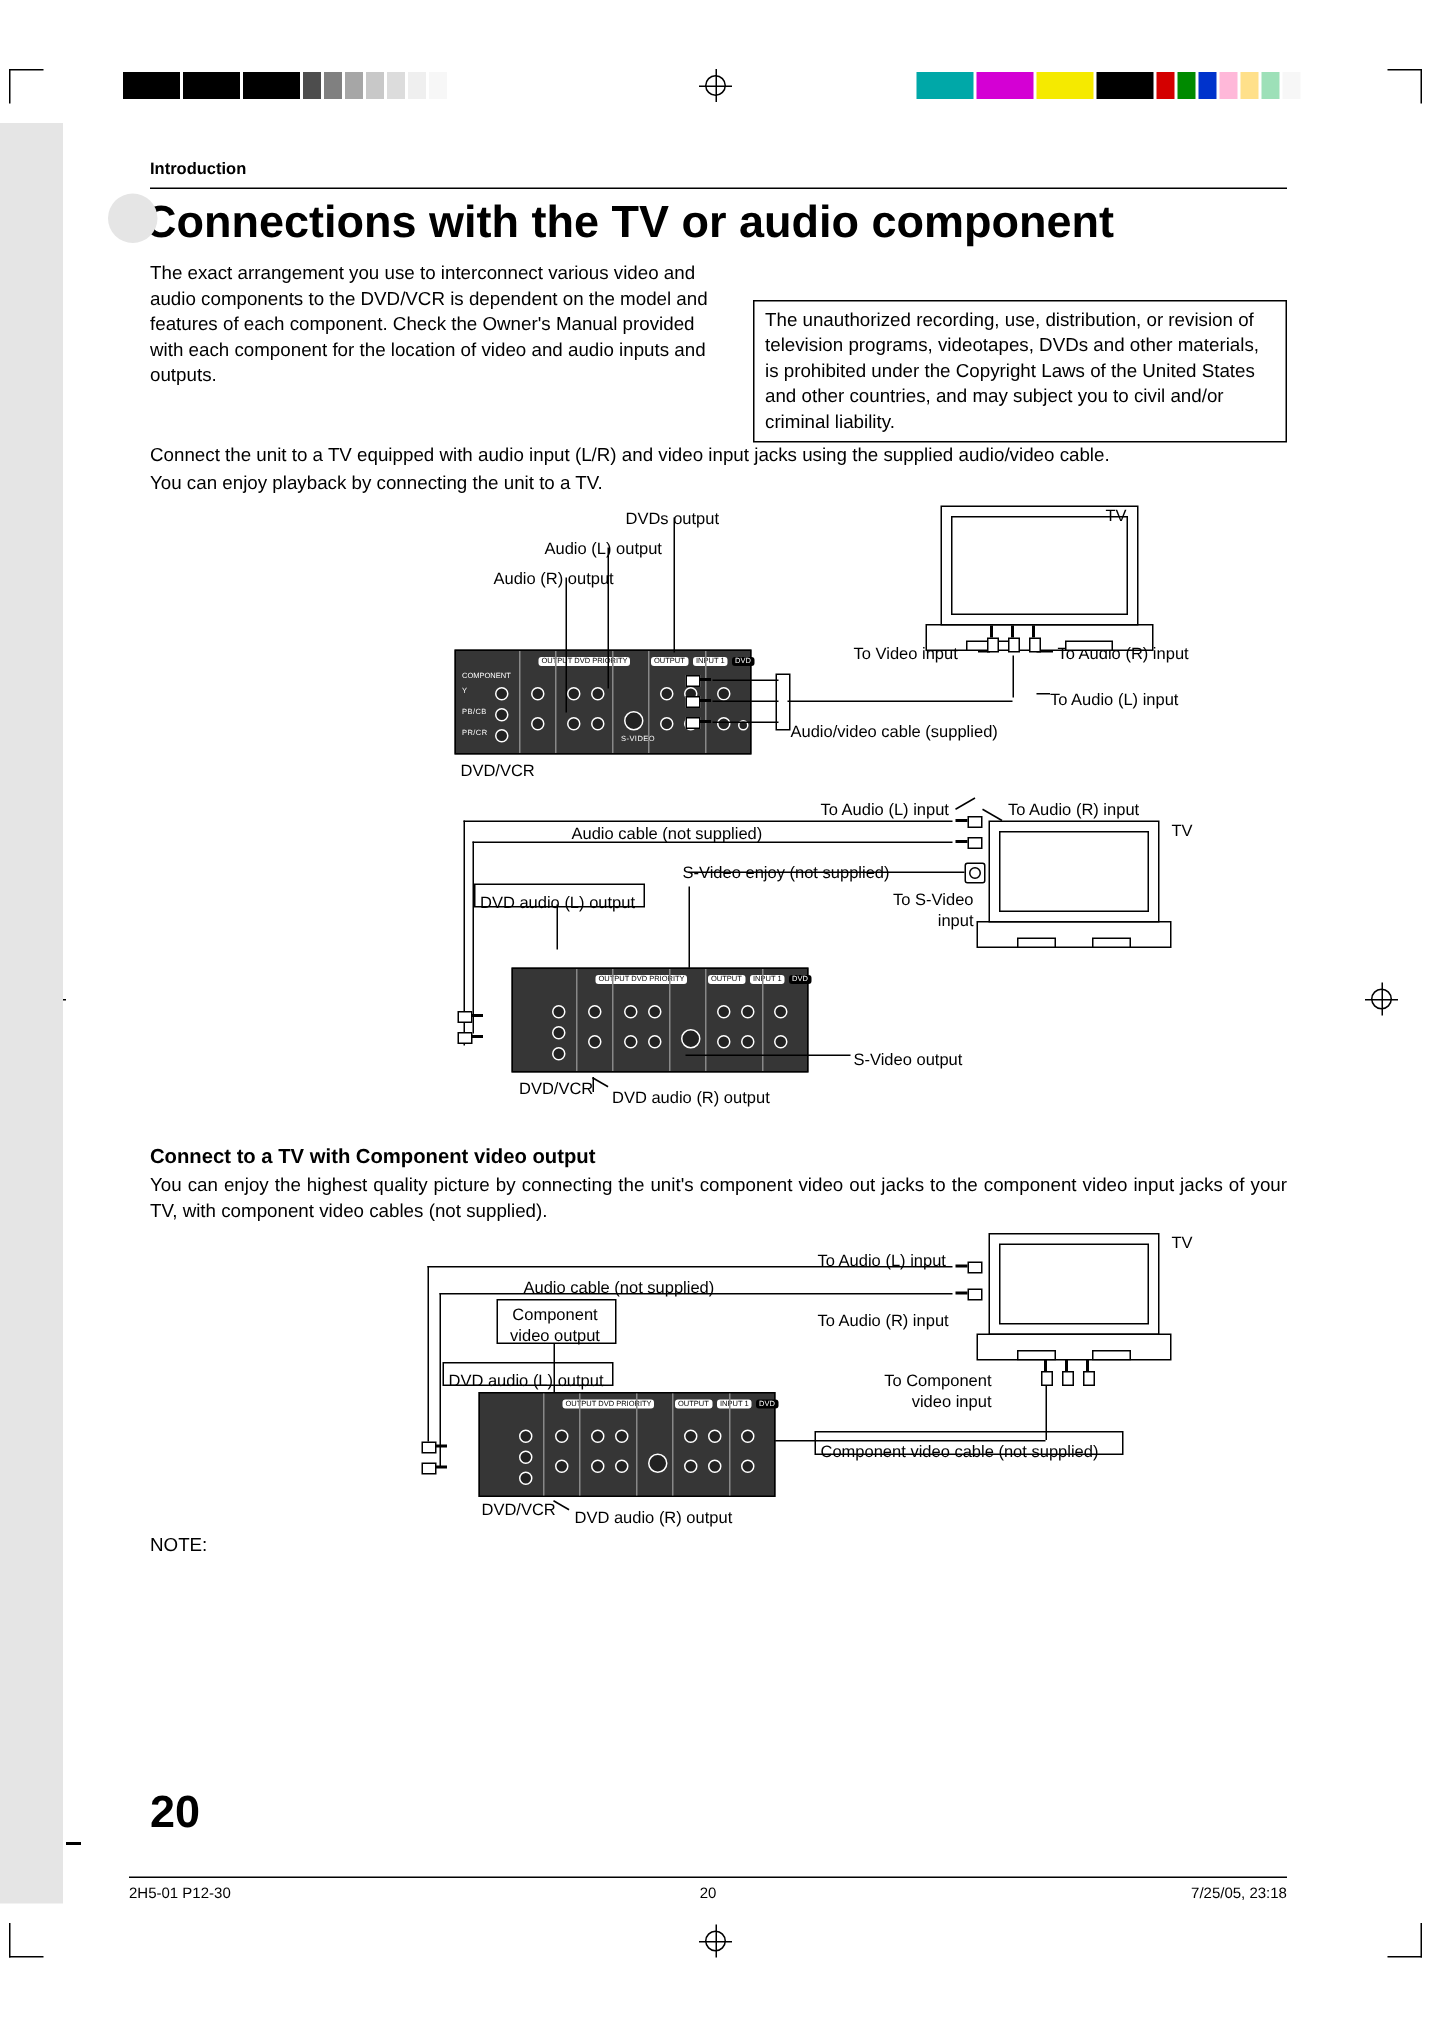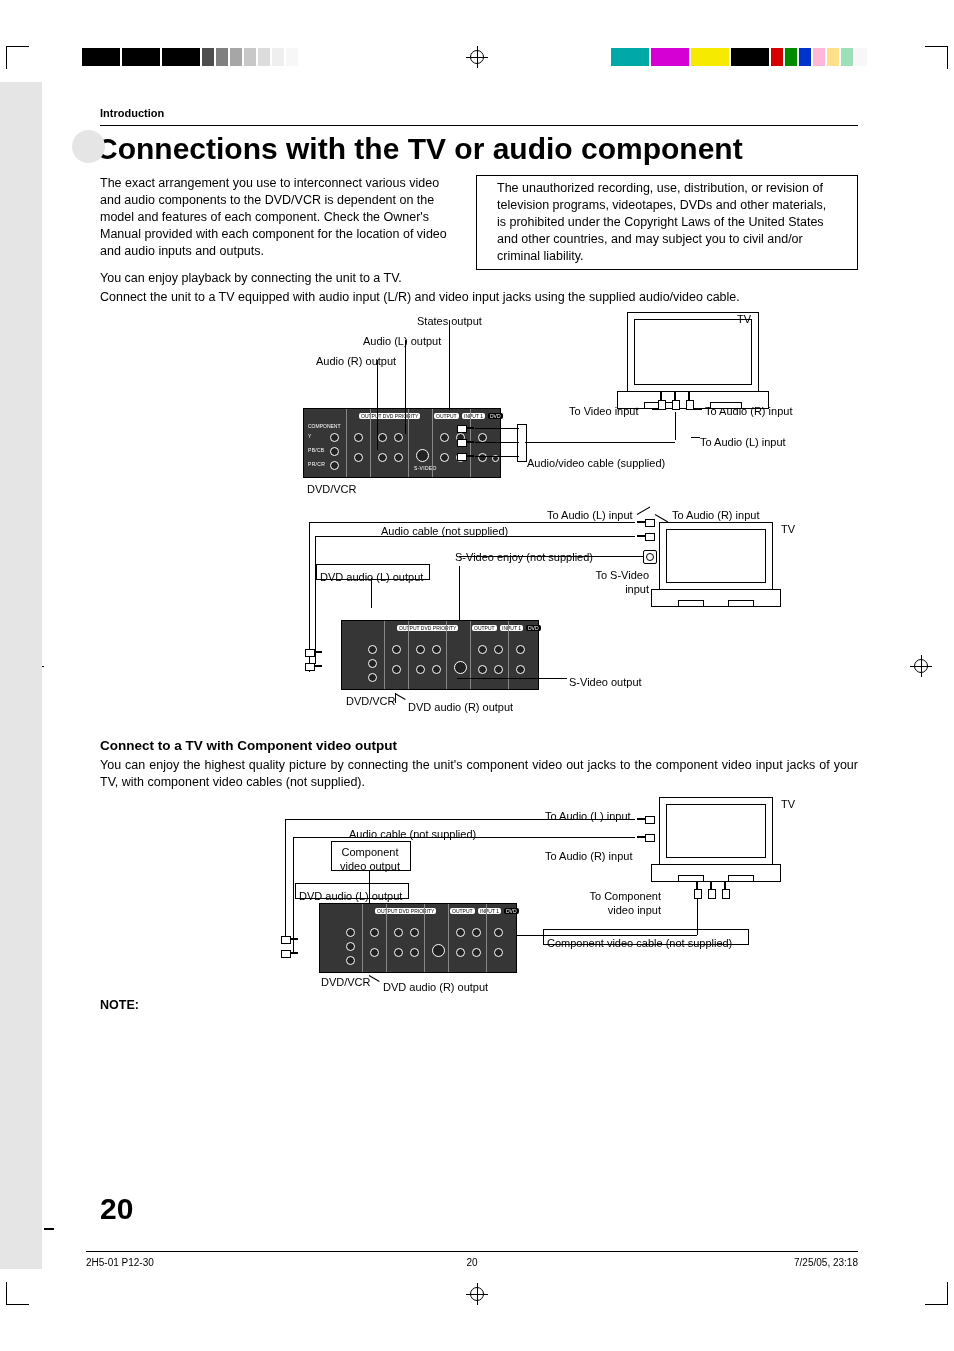--- a/index.html
+++ b/index.html
@@ -61,22 +61,23 @@
     width: 33px; height: 33px; border-radius: 50%;
     background: #e5e5e5;
     margin-right: -9px; position:relative; top:-4px;
   }
 
   .intro-row { display:flex; gap: 18px; }
   .intro-left { flex:1; }
   .intro-box  {
     flex: 0 0 340px;
     border: 1px solid #000;
-    padding: 4px 20px;
+    padding: 4px 7px;
     font-size: 12.5px;
+    margin-top: 26px;
   }
 
   h3 { font-size: 13.5px; font-weight: bold; margin: 14px 0 2px 0; }
   p.tight { margin: 0 0 2px 0; }
   p.just  { text-align: justify; }
 
   .diagram { position: relative; margin: 6px auto 0 auto; }
   .d1 { width: 560px; height: 190px; }
   .d2 { width: 560px; height: 215px; }
   .d3 { width: 620px; height: 200px; }
@@ -121,21 +122,21 @@
   .plug-vert::after { content:""; position:absolute; top:9px; left:3px; width:2px; height:8px; background:#000; }
   .plug-vert.down::before{ top:auto; bottom:0; }
   .plug-vert.down::after { top:0; }
 
   .svplug { position:absolute; width:12px; height:12px; border:1px solid #000; background:#fff; border-radius:2px; }
   .svplug::after{ content:""; position:absolute; inset:2px; border:1px solid #000; border-radius:50%; }
 
   
   .wire { position:absolute; background:#000; }
 
-  .note-h { font-weight: bold; margin-top: 24px; }
+  .note-h { font-weight: normal; margin-top: 24px; }
 
   .pagenum {
     position: absolute; left: 100px; bottom: 122px;
     font-size: 30px; font-weight: bold;
   }
 
   .footer {
     position: absolute; left: 86px; right: 96px; bottom: 82px;
     border-top: 1px solid #000;
     font-size: 10px;
@@ -207,27 +208,27 @@
 
     <h1>
       <span class="title-circle"></span><span>Connections with the TV or audio component</span>
     </h1>
 
     <div class="intro-row">
       <p class="tight intro-left">The exact arrangement you use to interconnect various video and audio components to the DVD/VCR is dependent on the model and features of each component. Check the Owner's Manual provided with each component for the location of video and audio inputs and outputs.</p>
       <div class="intro-box">The unauthorized recording, use, distribution, or revision of television programs, videotapes, DVDs and other materials, is prohibited under the Copyright Laws of the United States and other countries, and may subject you to civil and/or criminal liability.</div>
     </div>
 
+    <p class="tight">Connect the unit to a TV equipped with audio input (L/R) and video input jacks using the supplied audio/video cable.</p>
     <p class="tight">You can enjoy playback by connecting the unit to a TV.</p>
-    <p class="tight">Connect the unit to a TV equipped with audio input (L/R) and video input jacks using the supplied audio/video cable.</p>
 
     <div class="diagram d1">
-      <span class="lbl" style="left:218px; top:2px;">States output</span>
+      <span class="lbl" style="left:218px; top:2px;">DVDs output</span>
       <span class="lbl" style="left:164px; top:22px;">Audio (L) output</span>
-      <span class="lbl" style="left:117px; top:42px;">Audio (R) output</span>
+      <span class="lbl" style="left:130px; top:42px;">Audio (R) output</span>
       <span class="lbl" style="left:370px; top:92px;">To Video input</span>
       <span class="lbl" style="left:506px; top:92px;">To Audio (R) input</span>
       <span class="lbl" style="left:501px; top:123px;">To Audio (L) input</span>
       <span class="lbl" style="left:328px; top:144px;">Audio/video cable (supplied)</span>
       <span class="lbl" style="left:538px; top:0px;">TV</span>
       <span class="caption" style="left:108px; top:170px;">DVD/VCR</span>
 
       <div class="tv" style="left:428px; top:0px;">
         <div class="screen-outer">
             <div class="screen-inner"></div>

